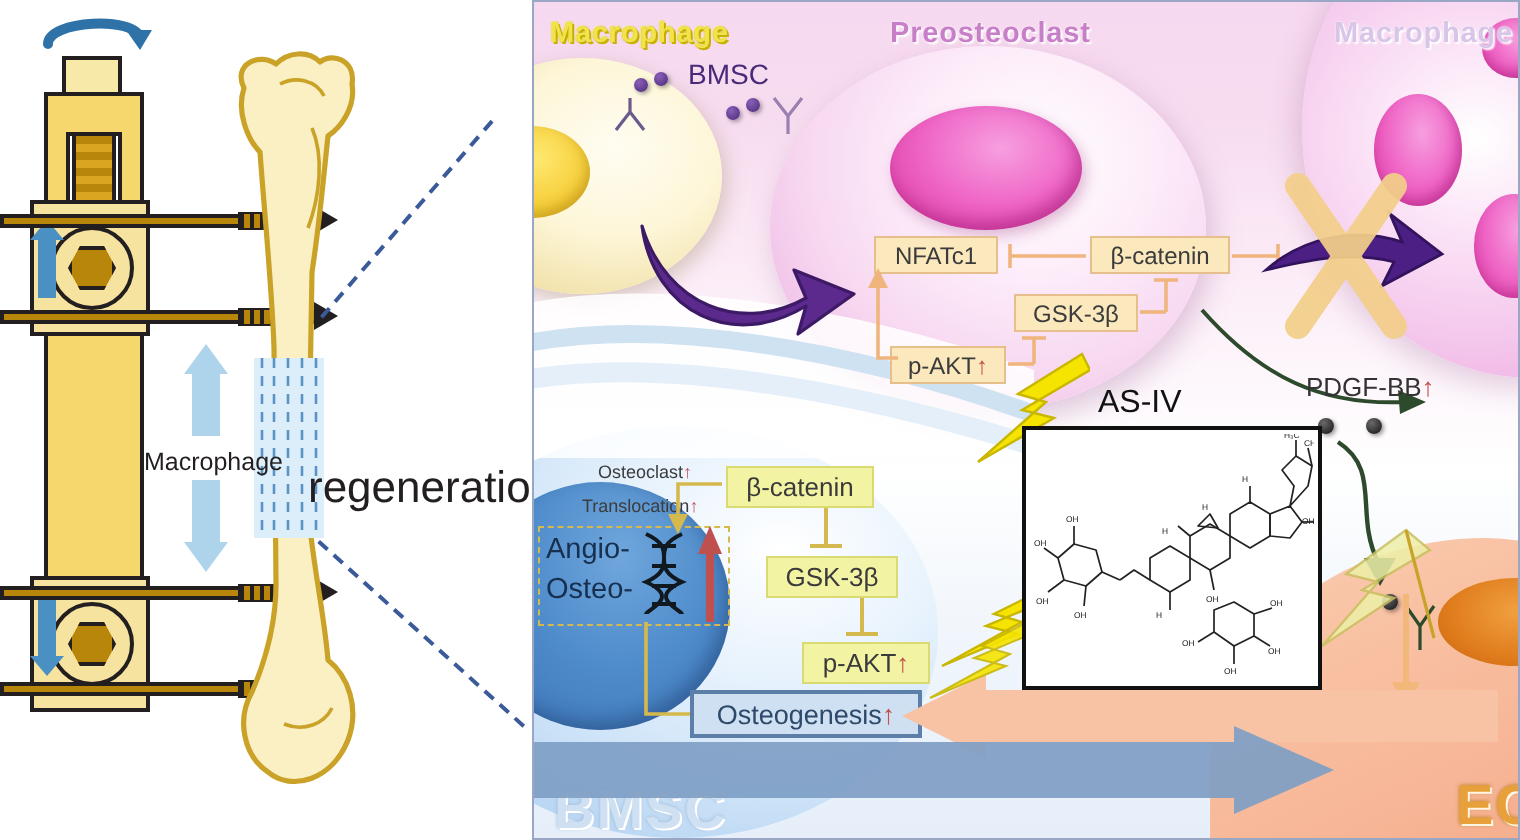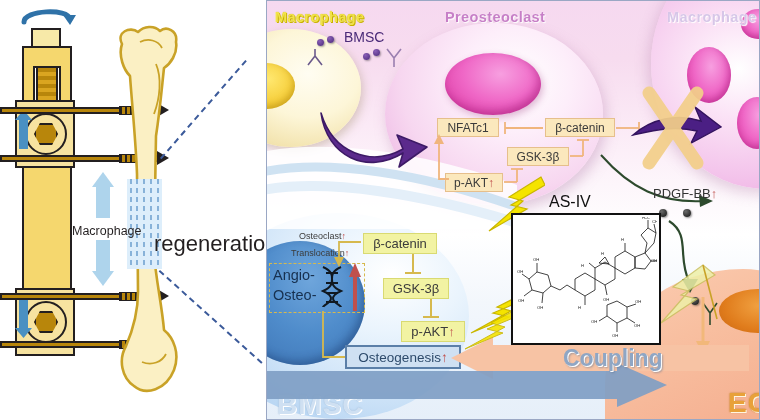--- a/index.html
+++ b/index.html
@@ -384,21 +384,20 @@
       <span>Angiogenesis</span>
         <span class="arrow-up-o">↑</span>
     </div>
 
     <svg style="position:absolute;left:182px;top:336px;" width="300" height="44" viewBox="0 0 300 44">
       <path d="M300,8 L44,8 L44,0 L2,21 L44,42 L44,34 L300,34 Z" fill="#f7c3a4"></path>
     </svg>
     <svg style="position:absolute;left:0;top:360px;" width="420" height="48" viewBox="0 0 420 48">
       <path d="M0,10 L350,10 L350,2 L400,24 L350,46 L350,38 L0,38 Z" fill="#7f9ec4" opacity=".92"></path>
     </svg>
-    <div class="coupling-txt">Coupling</div>
 
     <svg style="position:absolute;left:212px;top:174px;" width="66" height="62" viewBox="0 0 66 62">
       <polygon points="62,2 30,22 44,26 10,56 48,34 32,30 66,10" fill="#f5e400" stroke="#c9b600" stroke-width="1.2"></polygon>
     </svg>
     <svg style="position:absolute;left:198px;top:286px;" width="66" height="52" viewBox="0 0 66 52">
       <polygon points="64,4 32,20 46,24 6,46 44,30 28,26 66,10" fill="#f5e400" stroke="#c9b600" stroke-width="1.2"></polygon>
     </svg>
     <svg style="position:absolute;left:188px;top:304px;" width="70" height="50" viewBox="0 0 70 50">
       <polygon points="66,2 36,18 50,22 10,44 48,28 32,24 70,8" fill="#f5e400" stroke="#c9b600" stroke-width="1" opacity=".9"></polygon>
     </svg>

